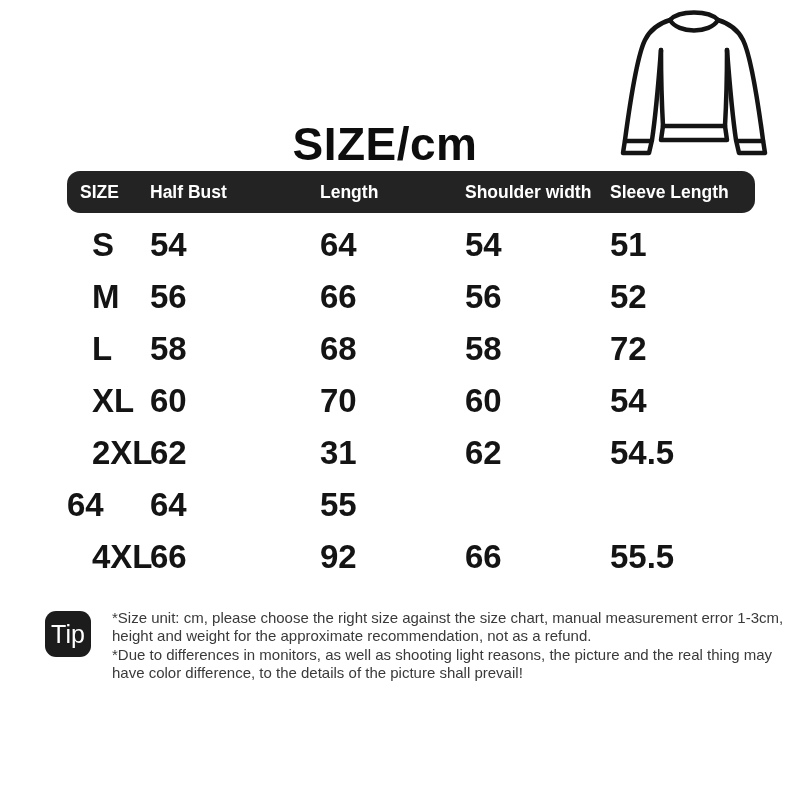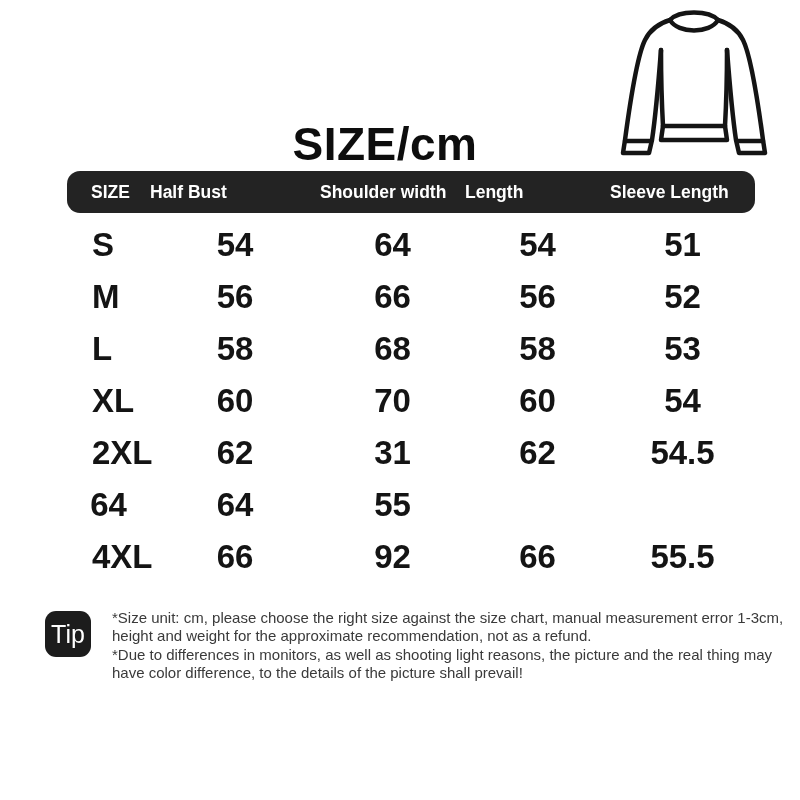--- a/index.html
+++ b/index.html
@@ -57,37 +57,37 @@
     color: #ffffff;
   }
   .table-header .hcell {
     font-size: 17.5px;
     font-weight: 600;
     text-align: left;
     white-space: nowrap;
   }
   .table-header .hcell.first {
     text-align: left;
-    padding-left: 24px;
+    padding-left: 13px;
   }
 
   .table-body {
     position: absolute;
     left: 67px;
     top: 213px;
     width: 688px;
     padding-top: 6px;
   }
   .trow {
     height: 52px;
   }
   .trow .cell {
     font-size: 33px;
     font-weight: 700;
-    text-align: center;
+    text-align: left;
     color: #141414;
   }
   .trow .cell.first {
     text-align: left;
     padding-left: 25px;
   }
 
   
   .tip-badge {
     position: absolute;
@@ -137,22 +137,22 @@
   <path d="M47 122 L109 122"></path>
   <path d="M47 122 L45 136 L111 136 L109 122"></path>
 
   <path d="M9 137 L35 137"></path>
   <path d="M121 137 L147 137"></path>
 </svg>
 
 <div class="table-header grid-5">
   <div class="hcell first">SIZE</div>
   <div class="hcell">Half Bust</div>
+  <div class="hcell">Length</div>
   <div class="hcell">Shoulder width</div>
-  <div class="hcell">Length</div>
   <div class="hcell">Sleeve Length</div>
 </div>
 
 <div class="table-body">
   <div class="trow grid-5">
     <div class="cell first">S</div>
     <div class="cell">54</div>
     <div class="cell">64</div>
     <div class="cell">54</div>
     <div class="cell">51</div>
@@ -162,21 +162,21 @@
     <div class="cell">56</div>
     <div class="cell">66</div>
     <div class="cell">56</div>
     <div class="cell">52</div>
   </div>
   <div class="trow grid-5">
     <div class="cell first">L</div>
     <div class="cell">58</div>
     <div class="cell">68</div>
     <div class="cell">58</div>
-    <div class="cell">53</div>
+    <div class="cell">72</div>
   </div>
   <div class="trow grid-5">
     <div class="cell first">XL</div>
     <div class="cell">60</div>
     <div class="cell">70</div>
     <div class="cell">60</div>
     <div class="cell">54</div>
   </div>
   <div class="trow grid-5">
     <div class="cell first">2XL</div>

